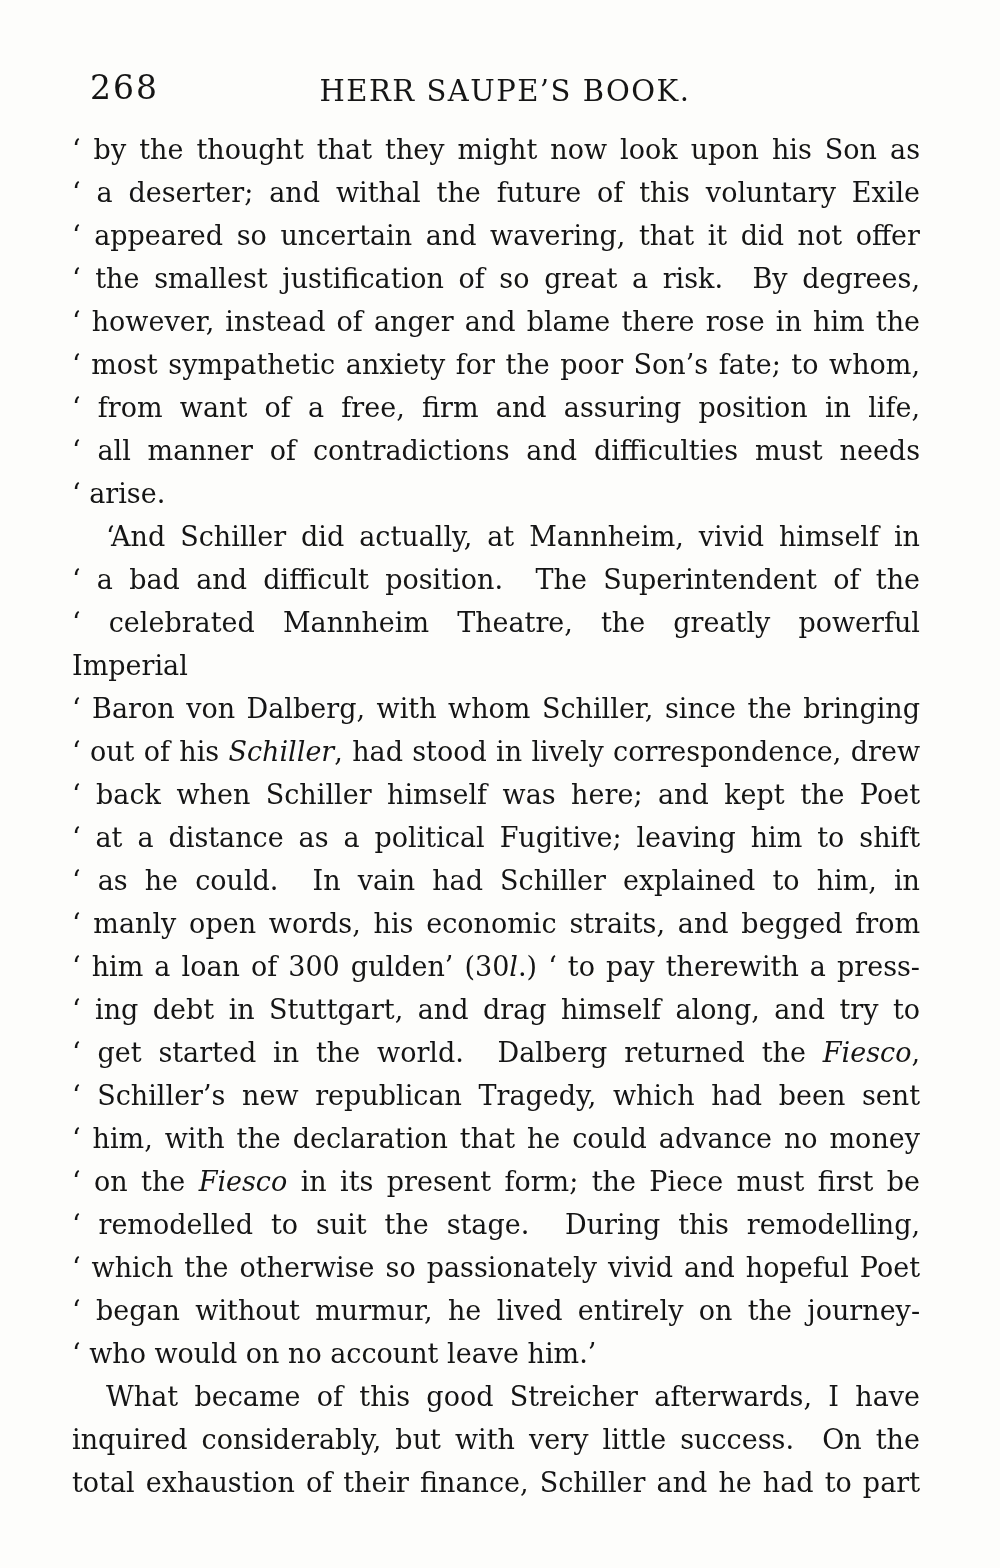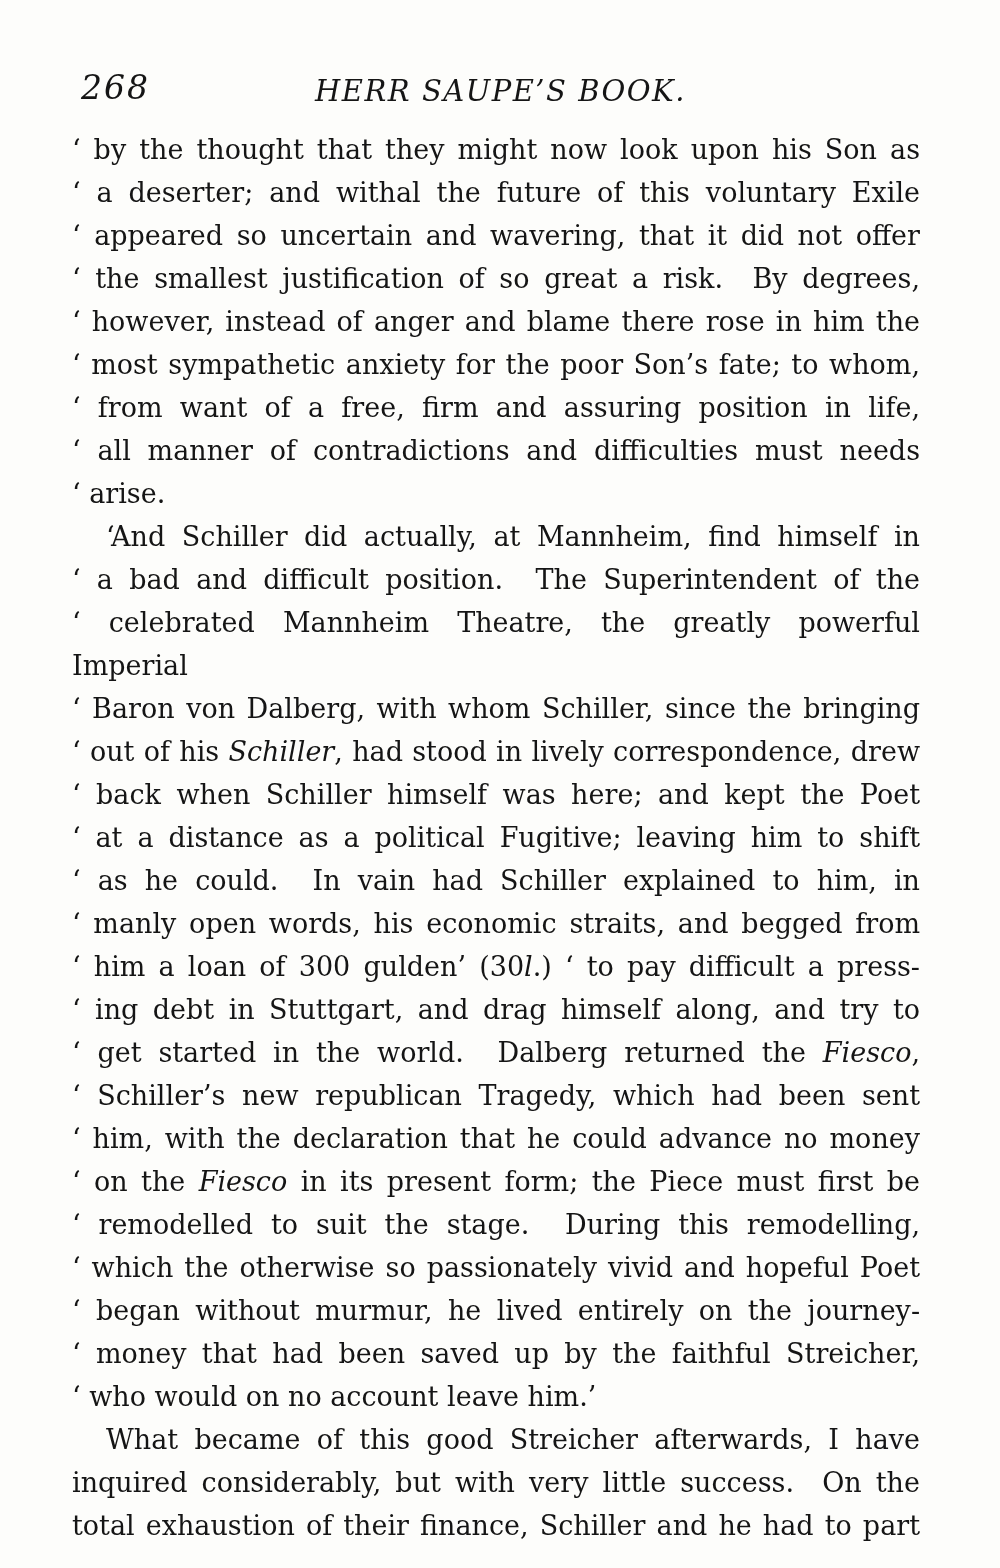--- a/index.html
+++ b/index.html
@@ -12,24 +12,23 @@
     overflow: hidden;
   }
   .page {
     position: relative;
     width: 1000px;
     height: 1568px;
   }
   .running-head {
     position: absolute;
     top: 68px;
-    left: 79px;
+    left: 88px;
     right: 78px;
     height: 40px;
-    font-style: italic;
   }
   .page-number {
     position: absolute;
     left: 2px;
     top: 0;
     font-size: 33px;
     letter-spacing: 2px;
   }
   .head-title {
     position: absolute;
@@ -74,37 +73,36 @@
   <div class="text-block">
       <div class="line j"><span>‘ by the thought that they might now look upon his Son as</span></div>
       <div class="line j"><span>‘ a deserter; and withal the future of this voluntary Exile</span></div>
       <div class="line j"><span>‘ appeared so uncertain and wavering, that it did not offer</span></div>
       <div class="line j"><span>‘ the smallest justification of so great a risk.&nbsp; By degrees,</span></div>
       <div class="line j"><span>‘ however, instead of anger and blame there rose in him the</span></div>
       <div class="line j"><span>‘ most sympathetic anxiety for the poor Son’s fate; to whom,</span></div>
       <div class="line j"><span>‘ from want of a free, firm and assuring position in life,</span></div>
       <div class="line j"><span>‘ all manner of contradictions and difficulties must needs</span></div>
       <div class="line"><span>‘ arise.</span></div>
-      <div class="line j ind"><span>‘And Schiller did actually, at Mannheim, find himself in</span></div>
+      <div class="line j ind"><span>‘And Schiller did actually, at Mannheim, vivid himself in</span></div>
       <div class="line j"><span>‘ a bad and difficult position.&nbsp; The Superintendent of the</span></div>
       <div class="line j"><span>‘ celebrated Mannheim Theatre, the greatly powerful Imperial</span></div>
       <div class="line j"><span>‘ Baron von Dalberg, with whom Schiller, since the bringing</span></div>
       <div class="line j"><span>‘ out of his </span><em>Schiller</em><span>, had stood in lively correspondence, drew</span></div>
       <div class="line j"><span>‘ back when Schiller himself was here; and kept the Poet</span></div>
       <div class="line j"><span>‘ at a distance as a political Fugitive; leaving him to shift</span></div>
       <div class="line j"><span>‘ as he could.&nbsp; In vain had Schiller explained to him, in</span></div>
       <div class="line j"><span>‘ manly open words, his economic straits, and begged from</span></div>
-      <div class="line j"><span>‘ him a loan of 300 gulden’ (30</span><em>l</em><span>.) ‘ to pay difficult a press-</span></div>
+      <div class="line j"><span>‘ him a loan of 300 gulden’ (30</span><em>l</em><span>.) ‘ to pay therewith a press-</span></div>
       <div class="line j"><span>‘ ing debt in Stuttgart, and drag himself along, and try to</span></div>
       <div class="line j"><span>‘ get started in the world.&nbsp; Dalberg returned the </span><em>Fiesco</em><span>,</span></div>
       <div class="line j"><span>‘ Schiller’s new republican Tragedy, which had been sent</span></div>
       <div class="line j"><span>‘ him, with the declaration that he could advance no money</span></div>
       <div class="line j"><span>‘ on the </span><em>Fiesco</em><span> in its present form; the Piece must first be</span></div>
       <div class="line j"><span>‘ remodelled to suit the stage.&nbsp; During this remodelling,</span></div>
       <div class="line j"><span>‘ which the otherwise so passionately vivid and hopeful Poet</span></div>
       <div class="line j"><span>‘ began without murmur, he lived entirely on the journey-</span></div>
-      <div class="line j"><span>‘ money that had been saved up by the faithful Streicher,</span></div>
       <div class="line"><span>‘ who would on no account leave him.’</span></div>
       <div class="line j ind"><span>What became of this good Streicher afterwards, I have</span></div>
       <div class="line j"><span>inquired considerably, but with very little success.&nbsp; On the</span></div>
       <div class="line j"><span>total exhaustion of their finance, Schiller and he had to part</span></div>
     </div>
 </div>
 
 </body></html>

